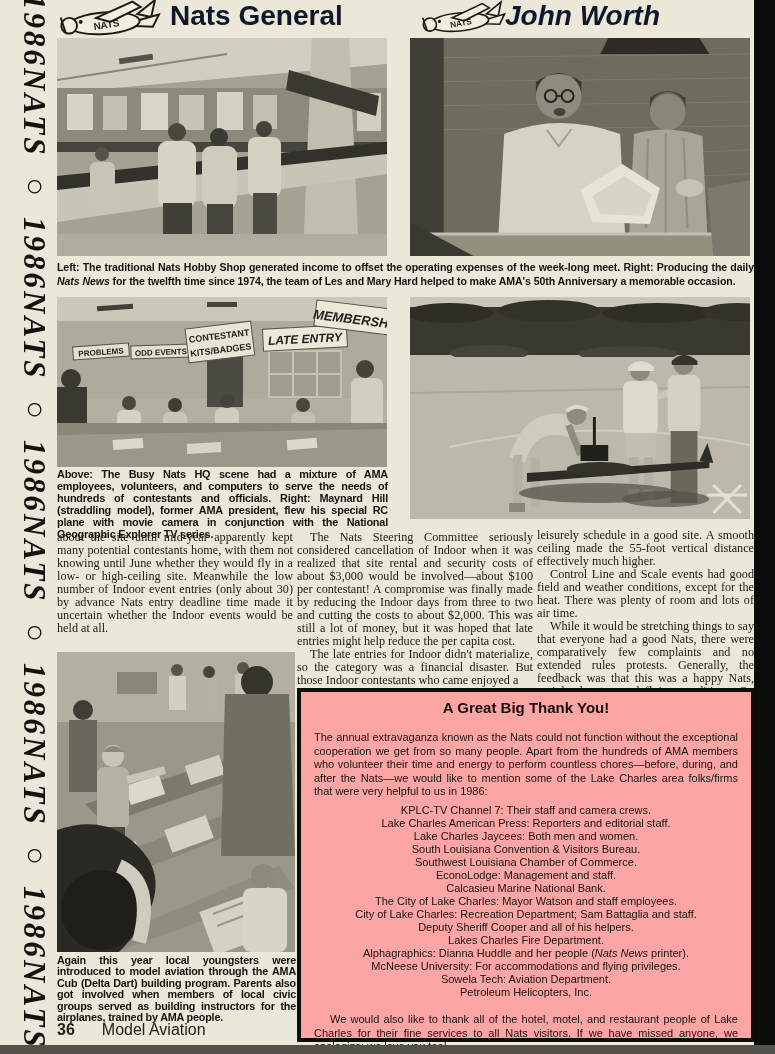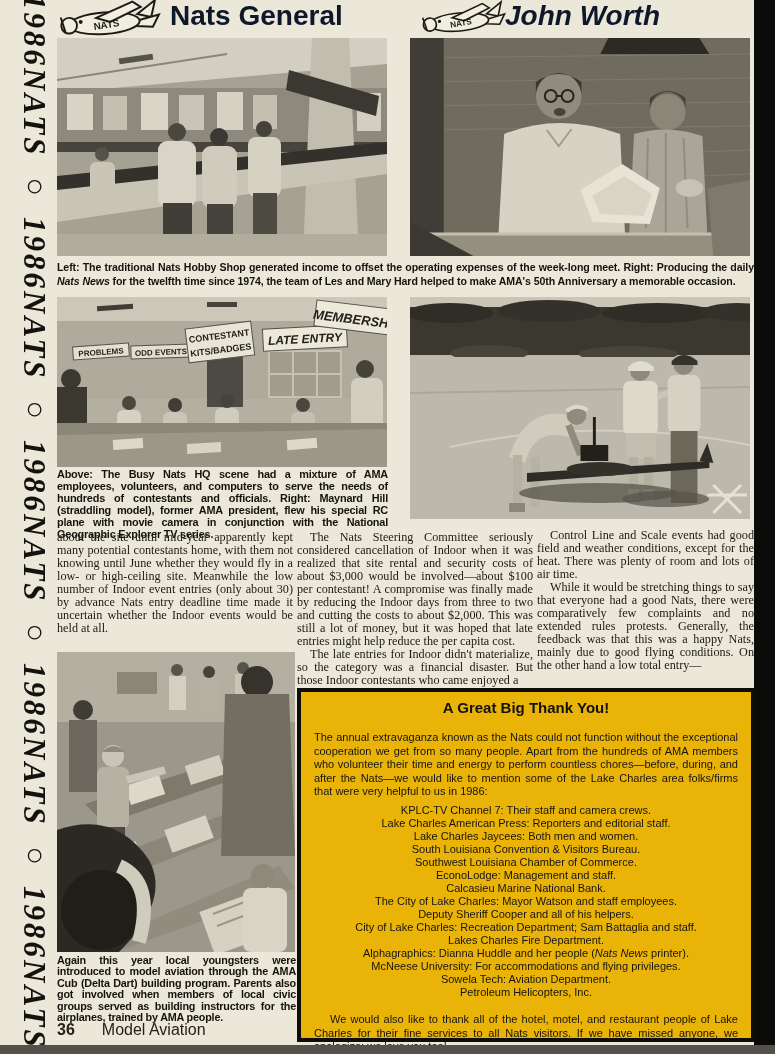--- a/index.html
+++ b/index.html
@@ -49,21 +49,21 @@
     position:absolute; font-family:"Liberation Serif", serif;
     font-size:12.2px; line-height:13px; color:#1c1a14; text-align:justify;
   }
   .bodycol p.ind { text-indent:13px; }
   .col1 { left:57px; top:531px; width:236px; }
   .col2 { left:297px; top:531px; width:236px; }
   .col3 { left:537px; top:529px; width:217px; }
   
   .thanks {
     position:absolute; left:297px; top:688px; width:458px; height:354px;
-    background:#eab308; border:4px solid #0e0d0a; padding:5px 13px 6px;
+    background:#fca5a5; border:4px solid #0e0d0a; padding:5px 13px 6px;
   }
   .thanks h2 { text-align:center; font-size:15px; margin:2px 0 5px; color:#13110c; }
   .thanks .intro { font-size:11px; line-height:13.6px; text-align:justify; margin-bottom:5px;margin-top:15px; }
   .thanks .list { text-align:center; font-size:11px; line-height:13px; }
   .thanks .list .it { font-style:italic; }
   .thanks .closing { font-size:11px; line-height:13.6px; text-align:justify; text-indent:16px; margin-top:14px; }
   
   .footer { position:absolute; left:57px; top:1021px; color:#23211a;text-decoration:underline; }
   .footer .num { font-weight:bold; font-size:16px; display:inline-block; margin-right:27px; }
   .footer .mag { font-size:16px; display:inline-block; }
@@ -307,20 +307,21 @@
   <div class="cap cap-hq">Above: The Busy Nats HQ scene had a mixture of AMA employees, volunteers, and computers to serve the needs of hundreds of contestants and officials. Right: Maynard Hill (straddling model), former AMA president, flew his special RC plane with movie camera in conjunction with the National Geographic Explorer TV series.</div>
 
   <div class="bodycol col1">
     <p>about the site until mid-year apparently kept many potential contestants home, with them not knowing until June whether they would fly in a low- or high-ceiling site. Meanwhile the low number of Indoor event entries (only about 30) by advance Nats entry deadline time made it uncertain whether the Indoor events would be held at all.</p>
   </div>
   <div class="bodycol col2">
     <p class="ind">The Nats Steering Committee seriously considered cancellation of Indoor when it was realized that site rental and security costs of about $3,000 would be involved—about $100 per contestant! A compromise was finally made by reducing the Indoor days from three to two and cutting the costs to about $2,000. This was still a lot of money, but it was hoped that late entries might help reduce the per capita cost.</p>
     <p class="ind">The late entries for Indoor didn't materialize, so the category was a financial disaster. But those Indoor contestants who came enjoyed a</p>
   </div>
   <div class="bodycol col3">
+    <p>leisurely schedule in a good site. A smooth ceiling made the 55-foot vertical distance effectively much higher.</p>
     <p class="ind">Control Line and Scale events had good field and weather conditions, except for the heat. There was plenty of room and lots of air time.</p>
     <p class="ind">While it would be stretching things to say that everyone had a good Nats, there were comparatively few complaints and no extended rules protests. Generally, the feedback was that this was a happy Nats, mainly due to good flying conditions. On the other hand a low total entry—</p>
   </div>
 
   <div class="photo ph5">
     <svg viewBox="0 0 238 300" preserveAspectRatio="none">
       <rect width="238" height="300" fill="#9b978a"></rect>
       <rect width="238" height="70" fill="#b3b0a2"></rect>
       <g>
         <circle cx="120" cy="18" r="6" fill="#55534a"></circle>
@@ -374,22 +375,22 @@
     <div class="intro">The annual extravaganza known as the Nats could not function without the exceptional cooperation we get from so many people. Apart from the hundreds of AMA members who volunteer their time and energy to perform countless chores—before, during, and after the Nats—we would like to mention some of the Lake Charles area folks/firms that were very helpful to us in 1986:</div>
     <div class="list">
       <div>KPLC-TV Channel 7: Their staff and camera crews.</div>
       <div>Lake Charles American Press: Reporters and editorial staff.</div>
       <div>Lake Charles Jaycees: Both men and women.</div>
       <div>South Louisiana Convention &amp; Visitors Bureau.</div>
       <div>Southwest Louisiana Chamber of Commerce.</div>
       <div>EconoLodge: Management and staff.</div>
       <div>Calcasieu Marine National Bank.</div>
       <div>The City of Lake Charles: Mayor Watson and staff employees.</div>
+      <div>City of Lake Charles: Recreation Department; Sam Battaglia and staff.</div>
       <div>Deputy Sheriff Cooper and all of his helpers.</div>
-      <div>City of Lake Charles: Recreation Department; Sam Battaglia and staff.</div>
       <div>Lakes Charles Fire Department.</div>
       <div><span>Alphagraphics: Dianna Huddle and her people (</span><span class="it">Nats News</span><span> printer).</span></div>
       <div>McNeese University: For accommodations and flying privileges.</div>
       <div>Sowela Tech: Aviation Department.</div>
       <div>Petroleum Helicopters, Inc.</div>
     </div>
     <div class="closing">We would also like to thank all of the hotel, motel, and restaurant people of Lake Charles for their fine services to all Nats visitors. If we have missed anyone, we apologize; we love you too!</div>
   </div>
 
   <div class="footer">

